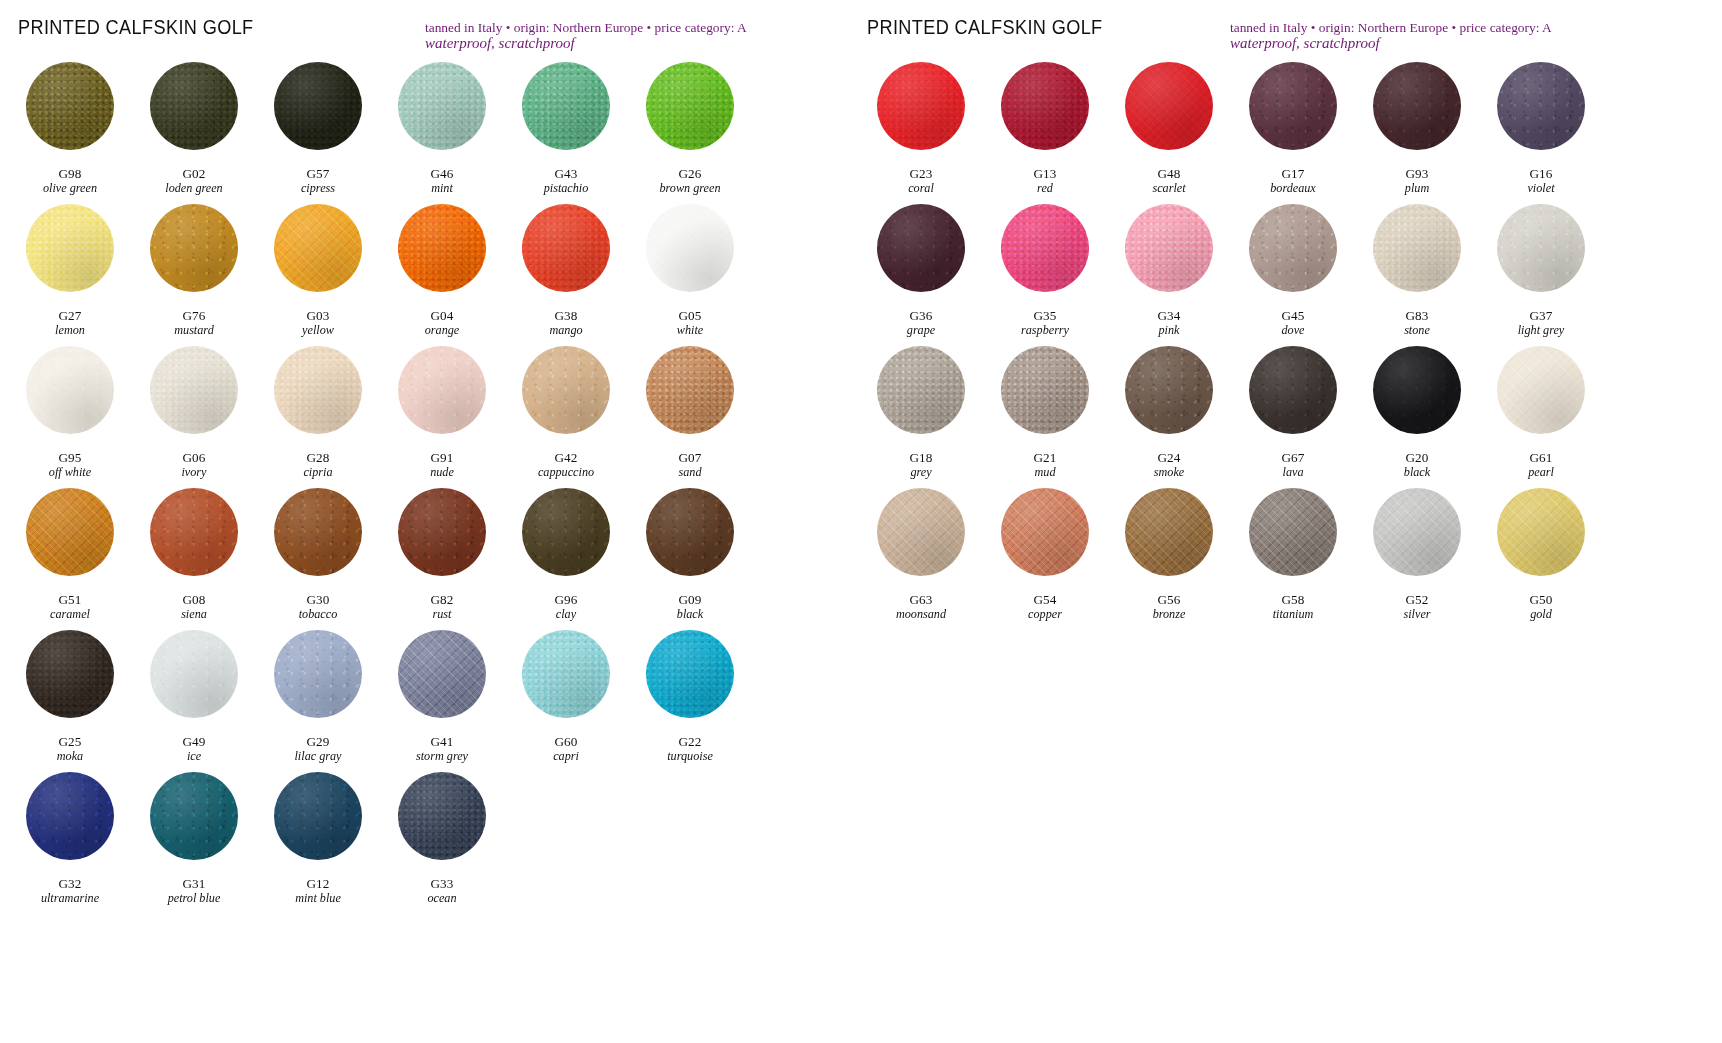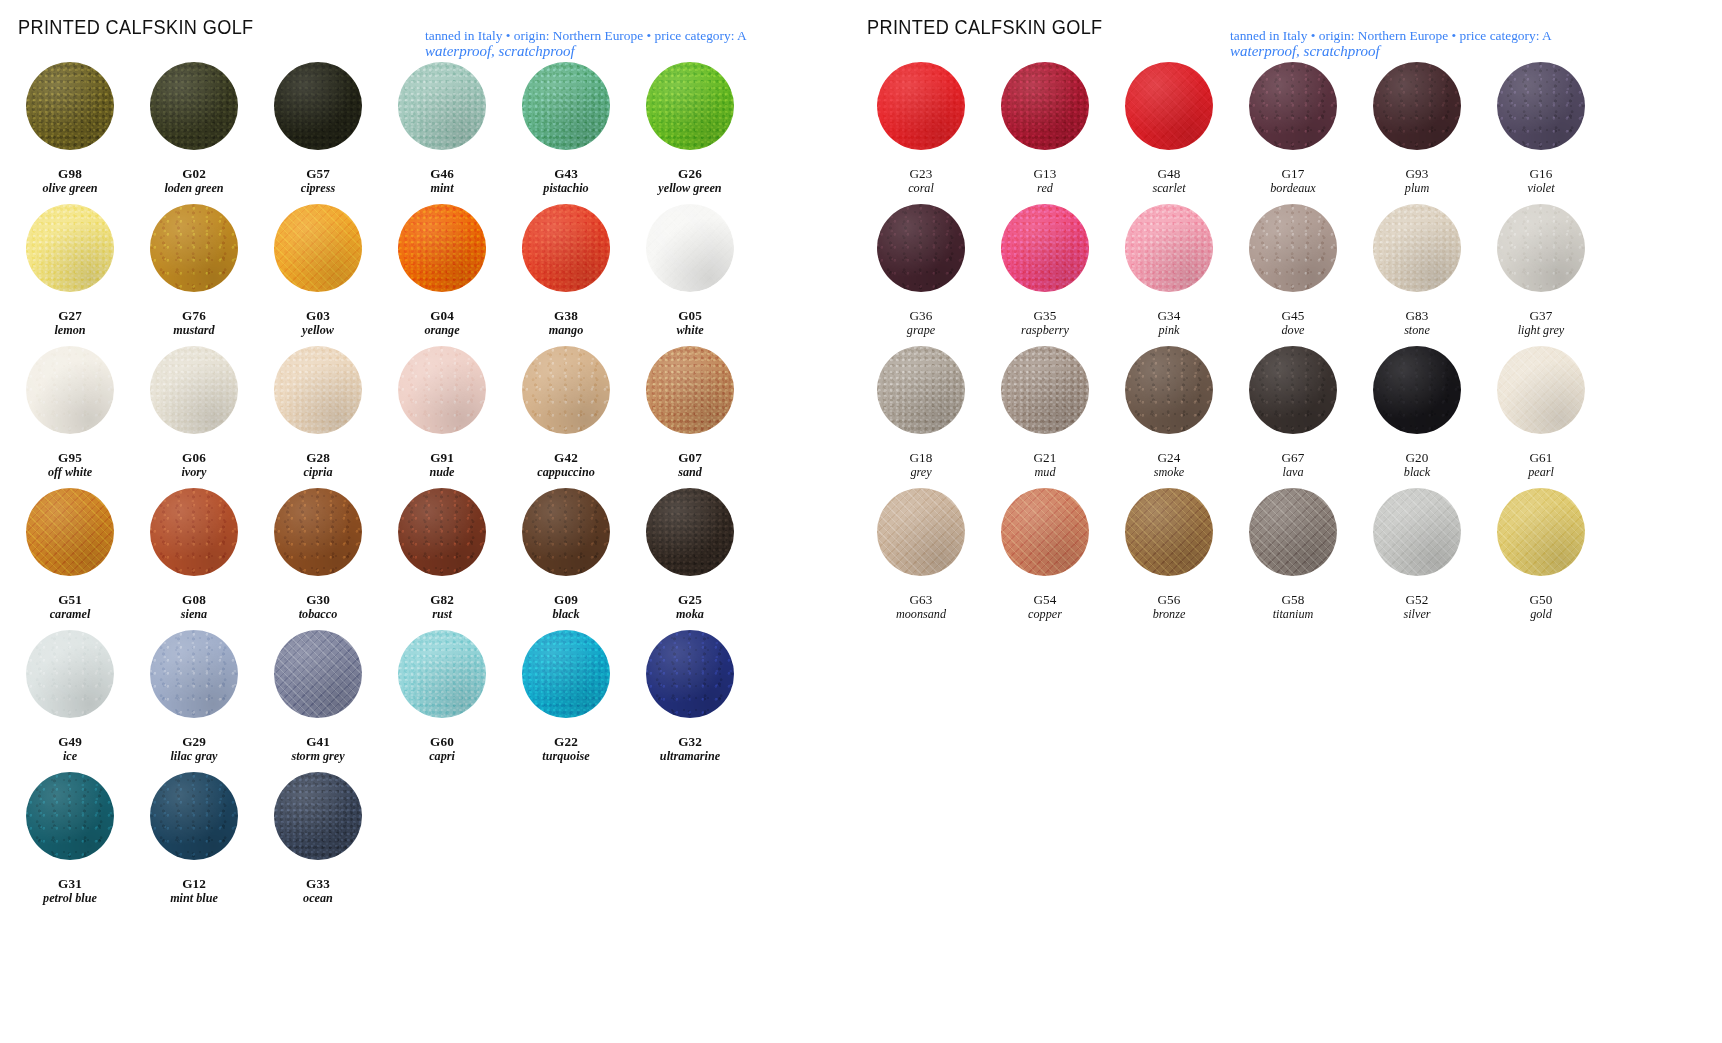--- a/index.html
+++ b/index.html
@@ -23,37 +23,36 @@
     font-family:"Liberation Sans",sans-serif;
     font-size:19.5px;letter-spacing:.4px;
     font-weight:400;color:#111;
     white-space:nowrap;
     transform:scaleX(.93);transform-origin:left center;
   }
   .panel-right .chart-title{left:22px;}
   .meta{
     position:absolute;top:20px;
     font-family:"Liberation Serif",serif;
-    font-size:13.4px;line-height:15.5px;color:#3b82f6;
+    font-size:13.4px;line-height:15.5px;color:#701a75;
     white-space:nowrap;
-    margin-top:8px;
   }
   .panel-left .meta{left:425px;}
   .panel-right .meta{left:385px;}
   .meta .m2{font-style:italic;font-size:15px;display:block;}
 
   
   .grid{
     position:relative;
     display:grid;
     grid-template-columns:repeat(6,124px);
     justify-content:start;
     row-gap:0;
   }
-  .panel-left .grid{margin-left:8px;font-weight:bold;}
+  .panel-left .grid{margin-left:8px;}
   .panel-right .grid{margin-left:14px;}
 
   .cell{
     width:124px;height:142px;
     display:flex;flex-direction:column;align-items:center;
     position:relative;
   }
   .swatch-wrap{
     width:124px;height:103px;
     display:flex;align-items:flex-start;justify-content:center;
@@ -162,21 +161,21 @@
             <span class="code">G43</span>
             <span class="name">pistachio</span>
           </div>
         </div>
         <div class="cell">
           <div class="swatch-wrap">
             <div class="swatch pebble-fine" style="background: rgb(104, 189, 36);"></div>
           </div>
           <div class="labels">
             <span class="code">G26</span>
-            <span class="name">yellow green</span>
+            <span class="name">brown green</span>
           </div>
         </div>
         <div class="cell">
           <div class="swatch-wrap">
             <div class="swatch pebble-fine" style="background: rgb(244, 229, 133);"></div>
           </div>
           <div class="labels">
             <span class="code">G27</span>
             <span class="name">lemon</span>
           </div>
@@ -307,20 +306,29 @@
             <span class="name">tobacco</span>
           </div>
         </div>
         <div class="cell">
           <div class="swatch-wrap">
             <div class="swatch pebble-coarse" style="background: rgb(121, 54, 32);"></div>
           </div>
           <div class="labels">
             <span class="code">G82</span>
             <span class="name">rust</span>
+          </div>
+        </div>
+        <div class="cell">
+          <div class="swatch-wrap">
+            <div class="swatch pebble-coarse" style="background: rgb(75, 63, 35);"></div>
+          </div>
+          <div class="labels">
+            <span class="code">G96</span>
+            <span class="name">clay</span>
           </div>
         </div>
         <div class="cell">
           <div class="swatch-wrap">
             <div class="swatch pebble-coarse" style="background: rgb(94, 60, 37);"></div>
           </div>
           <div class="labels">
             <span class="code">G09</span>
             <span class="name">black</span>
           </div>

